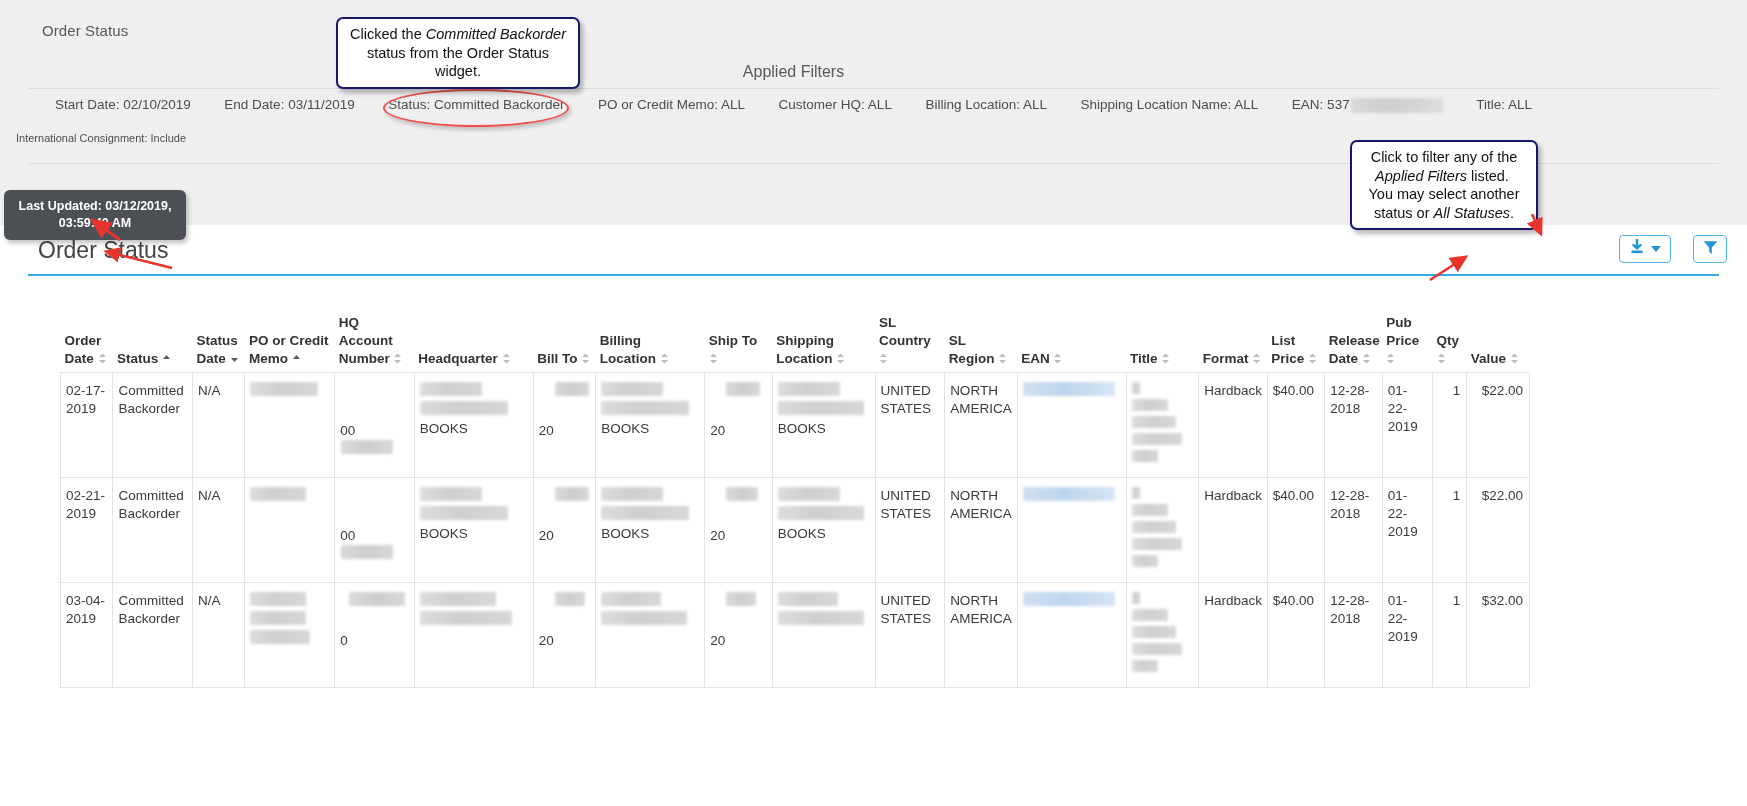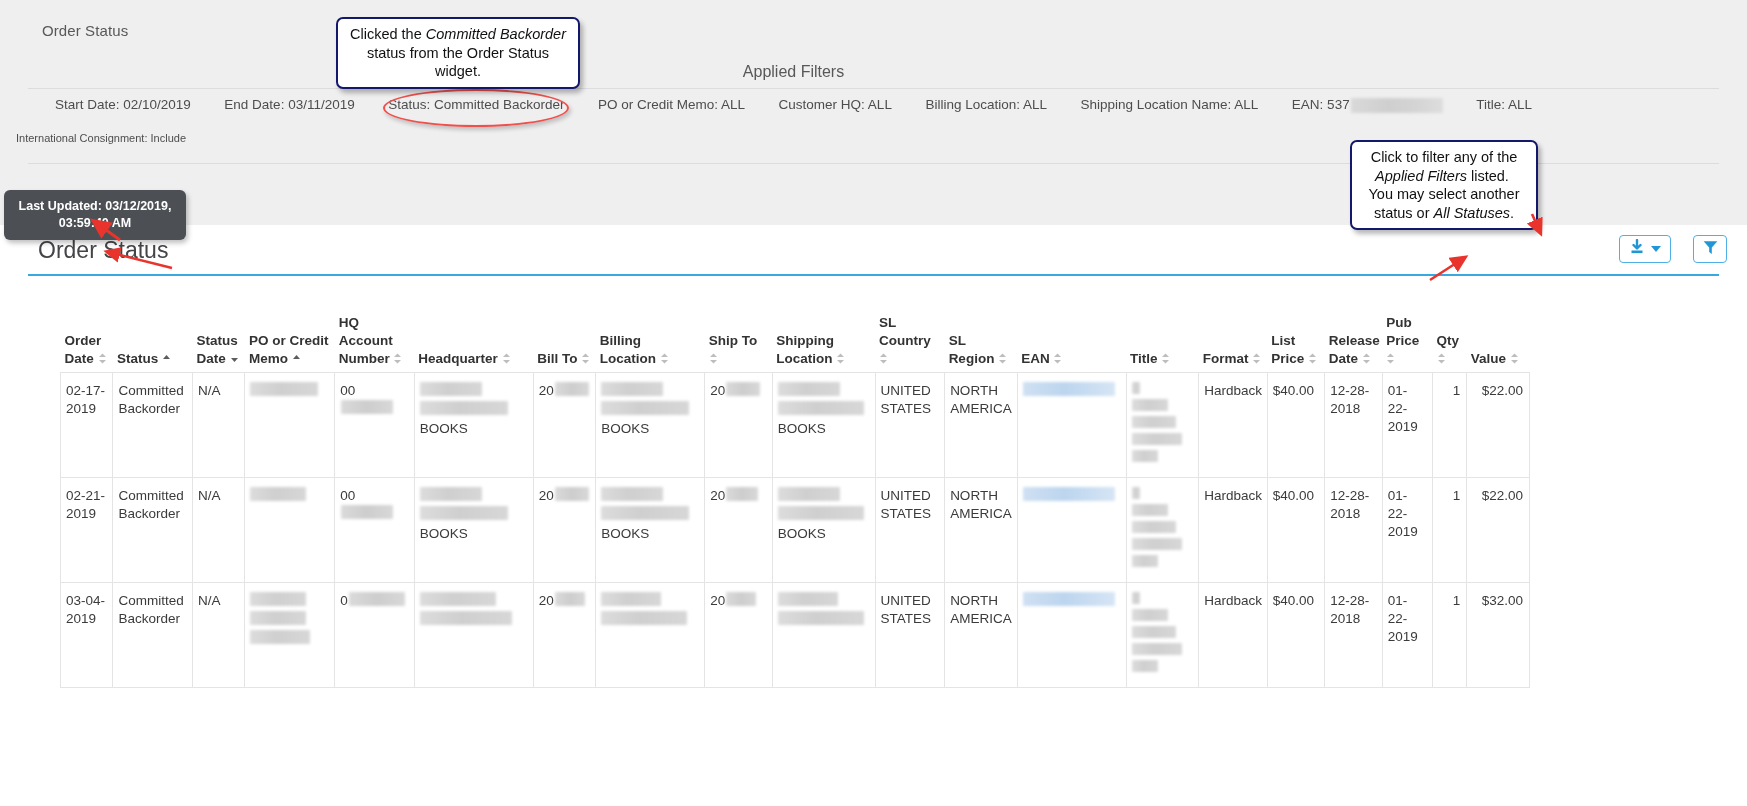--- a/index.html
+++ b/index.html
@@ -153,21 +153,21 @@
   .tcell-blur {
     display: block; height: 14px; border-radius: 1px;
     background: linear-gradient(90deg,#dcdcdc,#cfcfcf 45%,#d7d7d7);
     filter: blur(1.7px);
   }
   .tcell-blur.blue {
     background: linear-gradient(90deg,#cfe0f2,#bcd5ee 45%,#d6e5f5);
   }
   .tcell-blur.sm { height: 12px; }
   .blur-line { margin-bottom: 5px; }
-  .inline-prefix { display: inline-block; vertical-align: top; }
+  .inline-prefix { display: inline-block; vertical-align: top; margin-top: 40px; }
   .inline-blur {
     display: inline-block; vertical-align: top; height: 14px;
     background: linear-gradient(90deg,#dadada,#cdcdcd 50%,#d8d8d8);
     filter: blur(1.7px); border-radius: 1px; margin-left: 1px;
   }
 </style>
 </head>
 <body>
 
 <div id="page">

